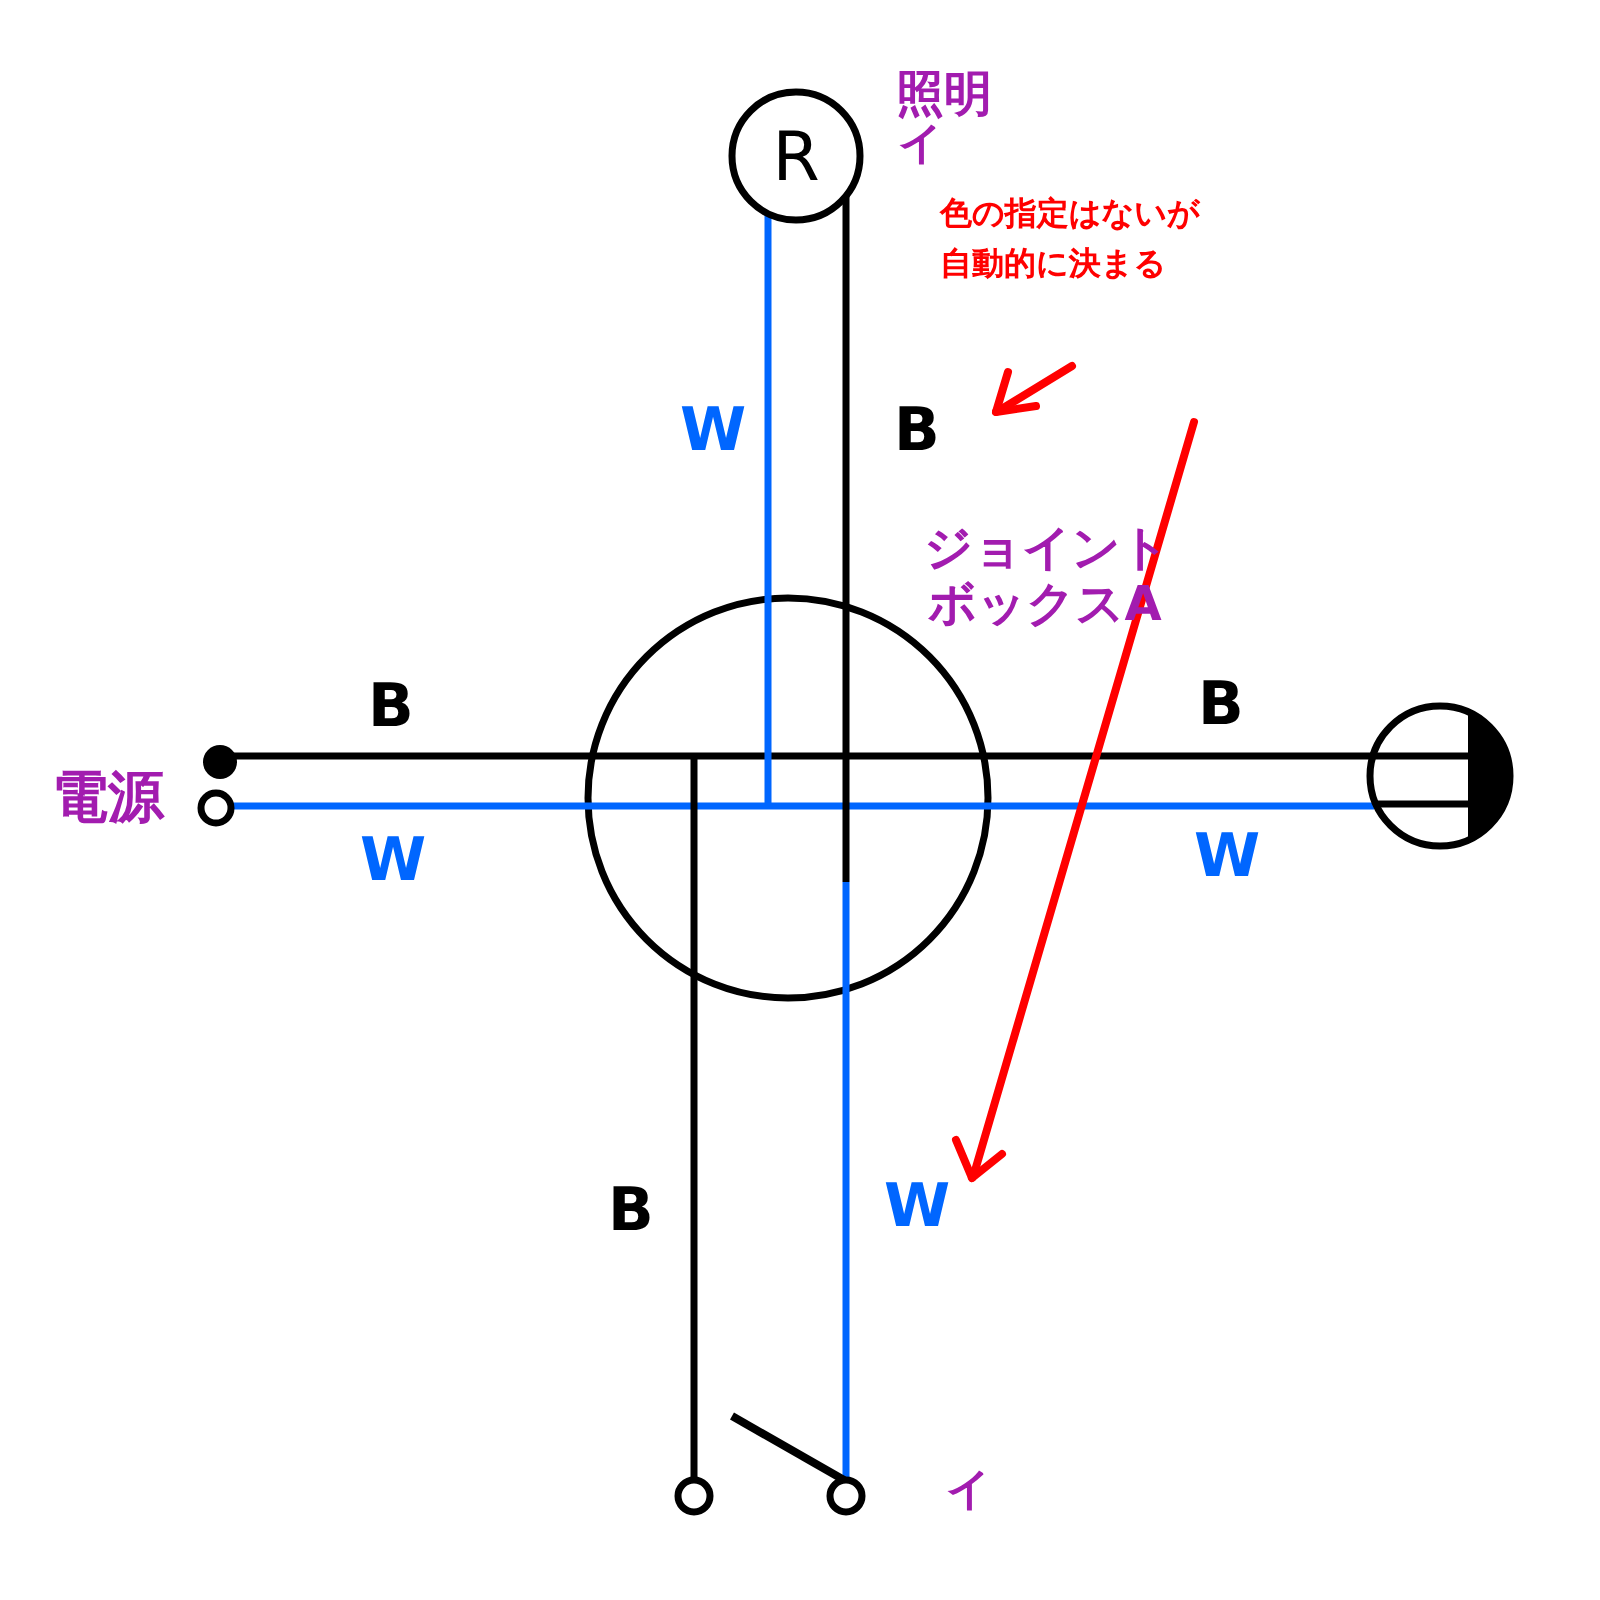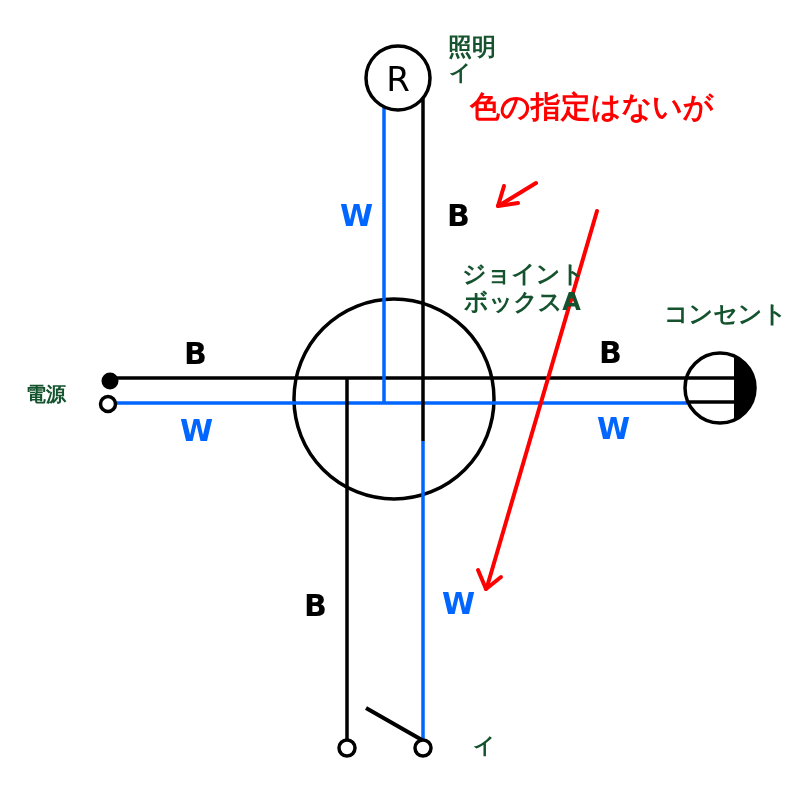--- a/index.html
+++ b/index.html
@@ -8,28 +8,28 @@
   .stage {
     position: relative;
     width: 800px;
     height: 800px;
     background: #ffffff;
     overflow: hidden;
   }
   .stage svg { position: absolute; left: 0; top: 0; }
   .lbl {
     position: absolute;
-    color: #14532d;
+    color: #a21caf;
     font-weight: bold;
     white-space: nowrap;
     line-height: 1.15;
   }
   .jp24 { font-size: 24px; }
   .jp22 { font-size: 22px; }
-  .jp28 { font-size: 20px; }
+  .jp28 { font-size: 28px; }
   .wire-label {
     position: absolute;
     font-size: 30px;
     font-weight: bold;
     line-height: 1;
     white-space: nowrap;
   }
   .wl-black { color: #000000; }
   .wl-white { color: #0066FF; }
   .lamp-symbol-text {
@@ -39,21 +39,21 @@
     text-align: center;
     font-size: 34px;
     line-height: 36px;
     color: #000000;
     font-weight: normal;
   }
   .red-note {
     position: absolute;
     left: 470px; top: 94px;
     color: #FF0000;
-    font-size: 30px;
+    font-size: 16px;
     font-weight: bold;
     line-height: 25px;
     white-space: nowrap;
   }
 </style>
 </head>
 <body>
 
 <div class="stage">
 
@@ -97,33 +97,33 @@
 
   <div class="lbl jp28" style="left:26px; top:383px;">電源</div>
 
   <div class="lbl jp24" style="left:448px; top:34px;">照明</div>
   <div class="lbl jp22" style="left:449px; top:60px;">イ</div>
   <div class="lamp-symbol-text">R</div>
 
   <div class="lbl jp24" style="left:462px; top:261px;">ジョイント</div>
   <div class="lbl jp24" style="left:464px; top:289px;">ボックスA</div>
 
-  <div class="lbl jp24" style="left:664px; top:301px;">コンセント</div>
 
   <div class="lbl jp22" style="left:473px; top:733px;">イ</div>
 
   <div class="wire-label wl-white" style="left:340px; top:201px;">W</div>
   <div class="wire-label wl-black" style="left:447px; top:201px;">B</div>
 
   <div class="wire-label wl-black" style="left:184px; top:339px;">B</div>
   <div class="wire-label wl-white" style="left:180px; top:416px;">W</div>
 
   <div class="wire-label wl-black" style="left:599px; top:338px;">B</div>
   <div class="wire-label wl-white" style="left:597px; top:414px;">W</div>
 
   <div class="wire-label wl-black" style="left:304px; top:591px;">B</div>
   <div class="wire-label wl-white" style="left:442px; top:589px;">W</div>
 
   <div class="red-note">
     <div>色の指定はないが</div>
+    <div>自動的に決まる</div>
   </div>
 
 </div>
 
 </body></html>

